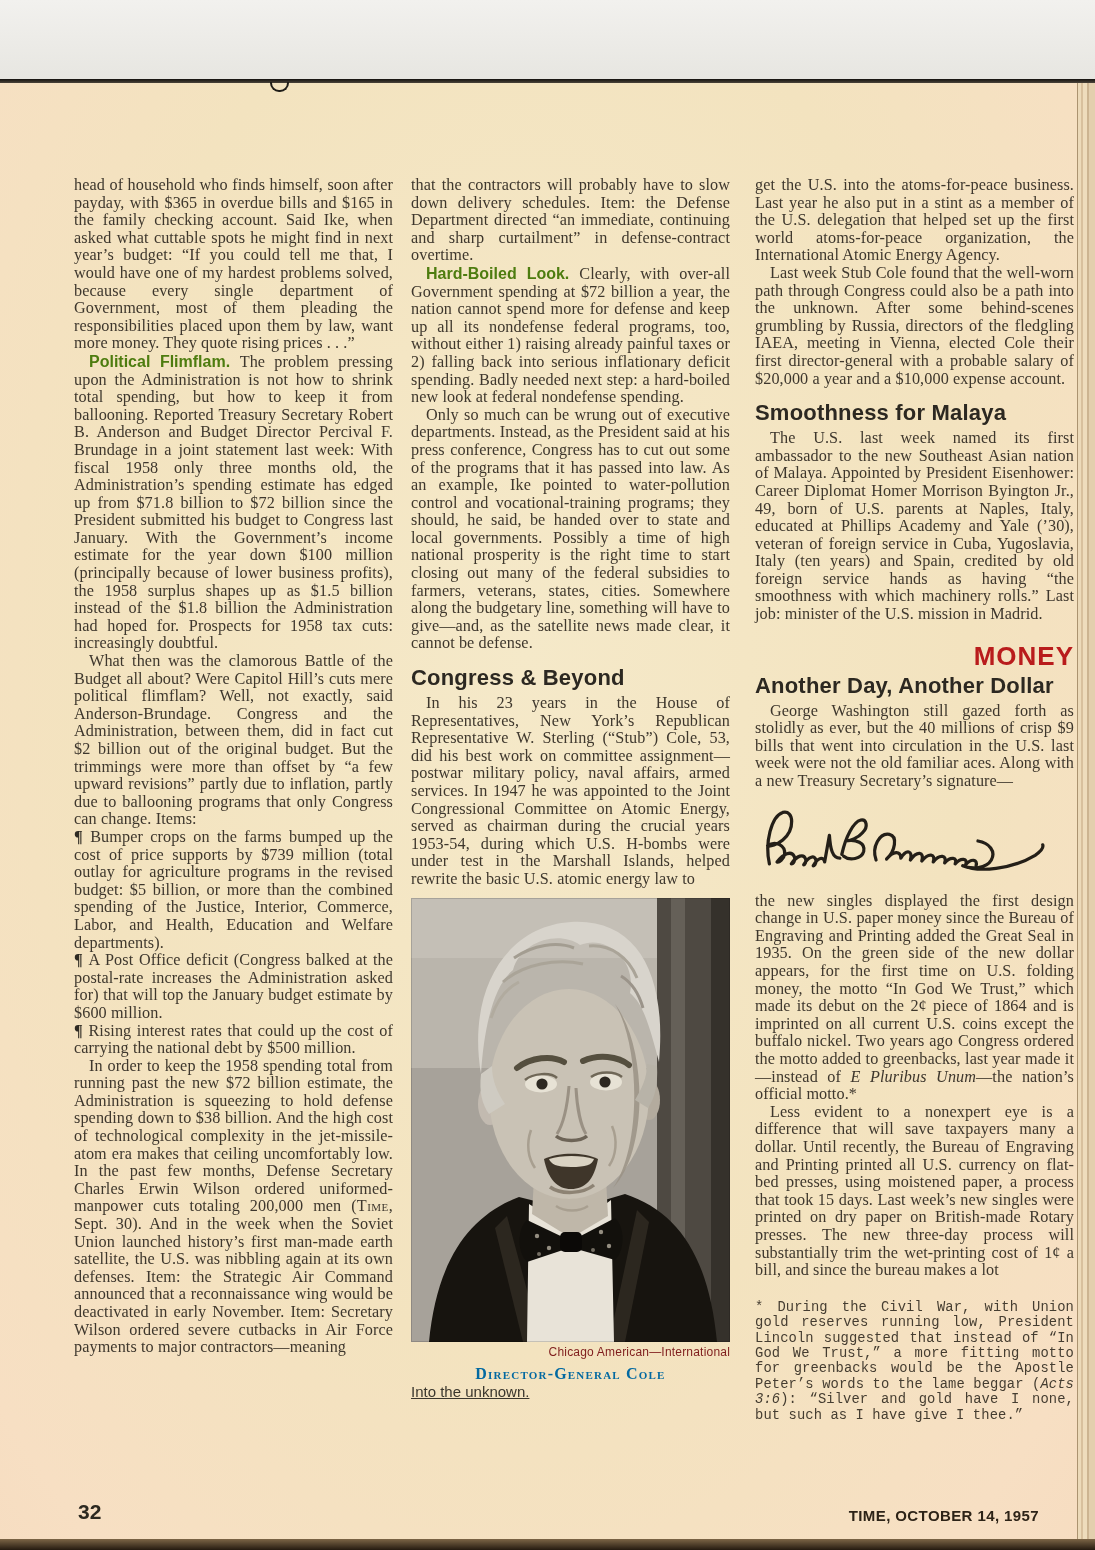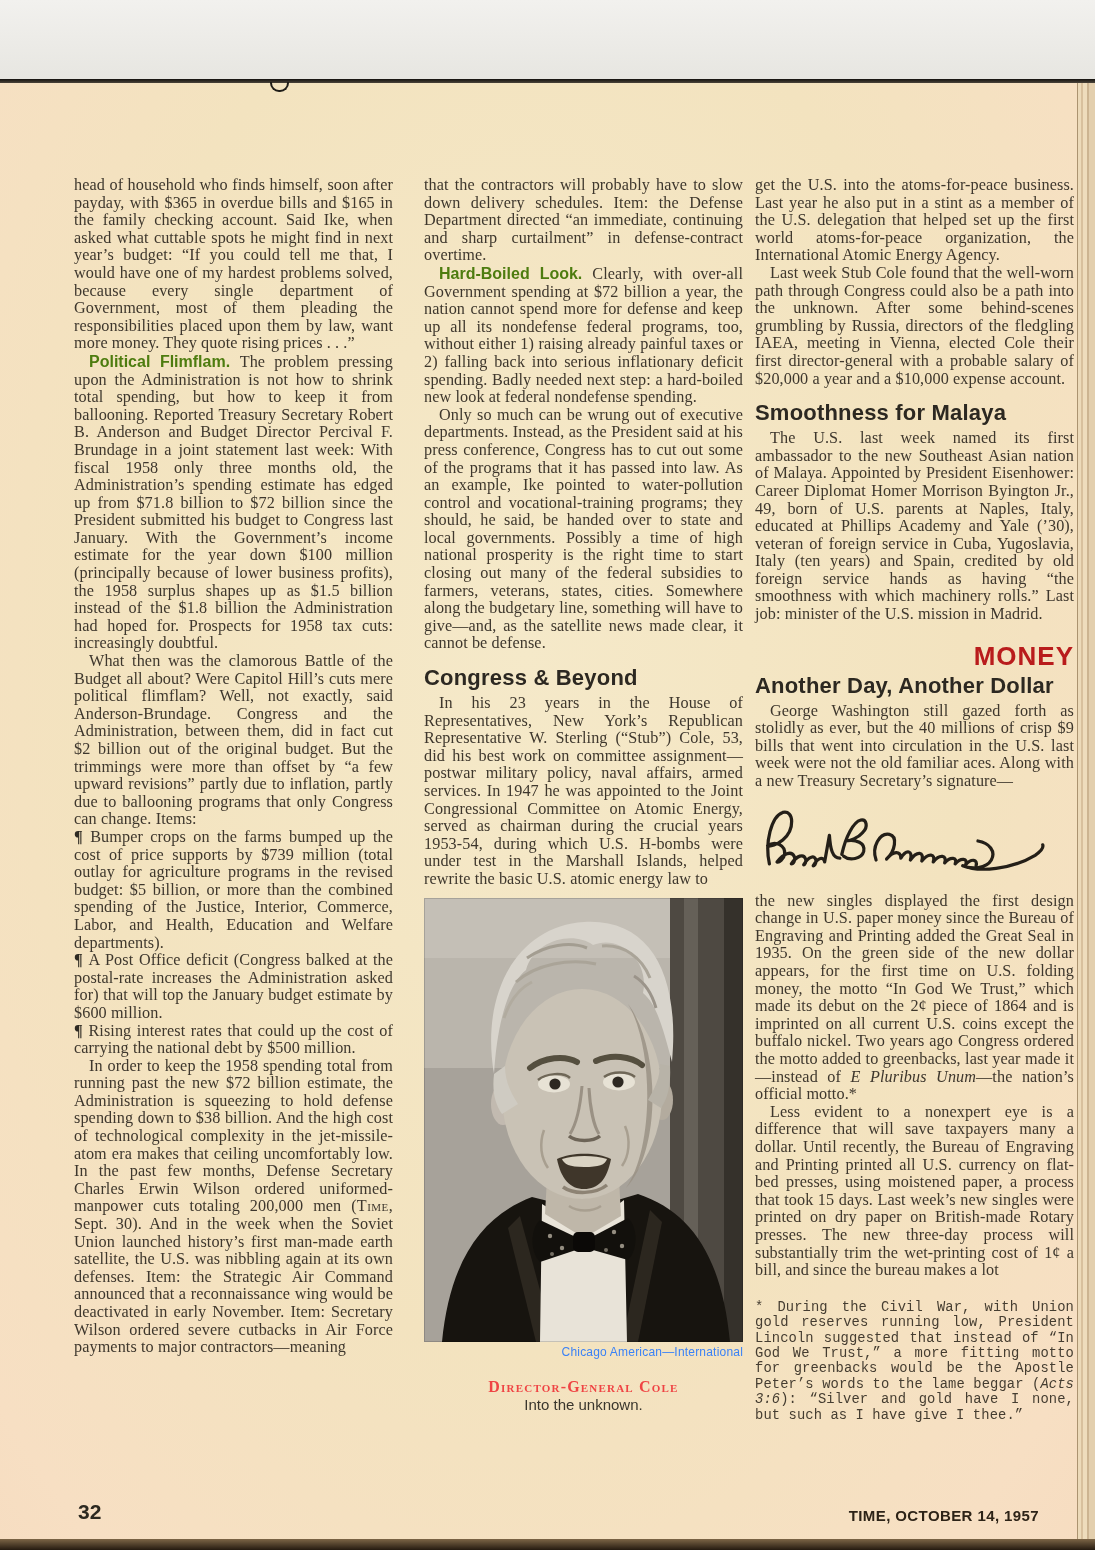--- a/index.html
+++ b/index.html
@@ -17,21 +17,21 @@
     border:2px solid #1f1d18;border-top:none;border-radius:0 0 9px 9px;}
   .right-edge{position:absolute;top:83px;right:0;width:17px;bottom:0;
     border-left:1px solid #ab9370;
     background:repeating-linear-gradient(90deg,#ecdab9 0 3px,#d8c09d 3px 5px,#eedcbc 5px 9px,#ccb491 9px 11px,#e3cfae 11px 17px);}
   .bottom-edge{position:absolute;left:0;right:0;bottom:0;height:11px;
     background:linear-gradient(#7c6546,#241a10);}
 
   
   .col{position:absolute;top:177px;width:319px;color:#3e372d;}
   #col1{left:74px}
-  #col2{left:424px}
+  #col2{left:411px}
   #col3{left:755px}
 
   .blk{margin:0;text-align:justify;
     font:16.2px/17.6px "Liberation Serif", serif;
     letter-spacing:0.1px;color:#3e372d;}
   .blk.indent{text-indent:15px;}
   .runin-label{font:bold 16px/17.6px "Liberation Sans", sans-serif;color:#4d7c0f;letter-spacing:0;}
   .pilcrow{font-weight:bold;font-family:"Liberation Serif",serif;color:#2e2a22;}
   .sc{font-variant:small-caps;letter-spacing:0.5px;}
 
@@ -40,25 +40,25 @@
   .blk.sub{font:bold 22px/25px "Liberation Sans", sans-serif;text-align:left;
     color:#2c2821;margin:12px 0 5px;text-indent:0;letter-spacing:0.2px;}
   .blk.money{font:bold 26px/28px "Liberation Sans", sans-serif;text-align:right;
     color:#b91c1c;margin:18px 0 0;text-indent:0;letter-spacing:1px;}
   .section + .blk.sub, .money + .blk.sub{margin-top:3px;}
   .blk.footnote{font-size:13.8px;line-height:15.4px;margin-top:20px;color:#453d31;font-family:Liberation Mono, monospace;}
 
   
   .photo-wrap{margin-top:9px;}
   .photo-wrap svg{display:block;}
-  .credit{font:12px/14px "Liberation Sans", sans-serif;color:#3b82f6;
+  .credit{font:12px/14px "Liberation Sans", sans-serif;color:#7f1d1d;
     text-align:right;margin-top:3px;letter-spacing:0.2px;}
   .cap-name{font:600 16px/18px "Liberation Serif", serif;font-variant:small-caps;
-    letter-spacing:1.2px;color:#ef4444;text-align:center;margin-top:19px;}
-  .cap-line{font:500 15px/18px "Liberation Sans", sans-serif;color:#3a362d;text-align:center;}
+    letter-spacing:1.2px;color:#0369a1;text-align:center;margin-top:6px;}
+  .cap-line{font:500 15px/18px "Liberation Sans", sans-serif;color:#3a362d;text-decoration:underline;}
 
   
   .sig{margin:10px 0 12px;}
   .sig svg{display:block;}
 
   .page-num{position:absolute;left:78px;top:1501px;
     font:bold 21px/21px "Liberation Sans", sans-serif;color:#2d2920;}
   .footer-right{position:absolute;right:56px;top:1508px;
     font:bold 15px/15px "Liberation Sans", sans-serif;letter-spacing:0.4px;color:#2d2317;}
 </style>

